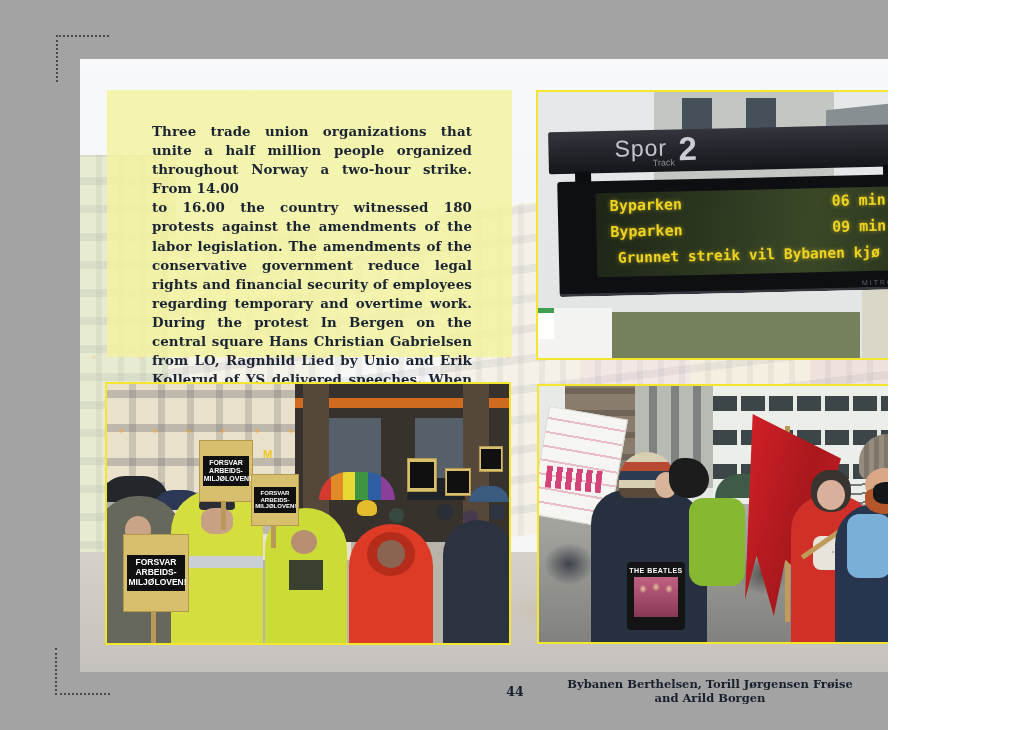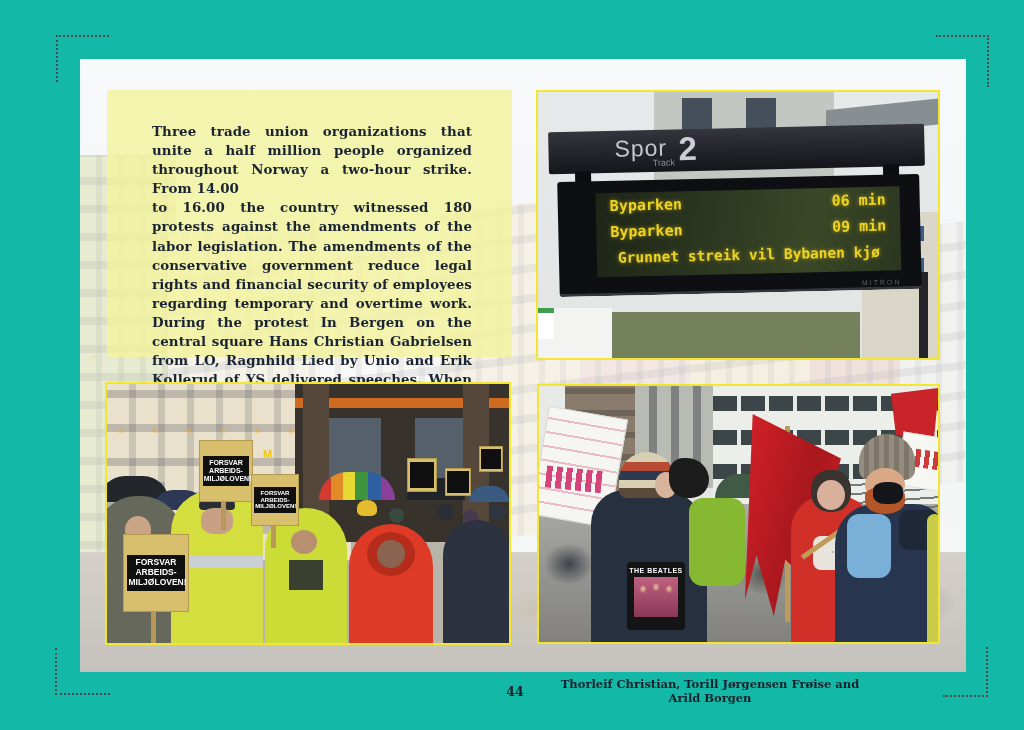--- a/index.html
+++ b/index.html
@@ -1,16 +1,16 @@
 <!DOCTYPE html>
 <html><head>
 <meta charset="utf-8">
 <style>
   html,body{margin:0;padding:0;background:#ffffff;}
-  .page{position:relative;width:1024px;height:730px;background:#14b8a6;overflow:hidden;
+  .page{position:relative;width:888px;height:730px;background:#a3a3a3;overflow:hidden;
         font-family:"DejaVu Serif","Liberation Serif",serif;text-decoration:underline;}
 
   
   .crop{position:absolute;}
   .crop-tl{left:56px;top:35px;width:51px;height:45px;border-top:2px dotted #4a4a4a;border-left:2px dotted #4a4a4a;}
   .crop-tr{left:936px;top:35px;width:51px;height:50px;border-top:2px dotted #4a4a4a;border-right:2px dotted #4a4a4a;}
   .crop-bl{left:55px;top:648px;width:53px;height:45px;border-bottom:2px dotted #4a4a4a;border-left:2px dotted #4a4a4a;}
   .crop-br{left:943px;top:647px;width:43px;height:48px;border-bottom:2px dotted #4a4a4a;border-right:2px dotted #4a4a4a;}
 
   
@@ -357,15 +357,15 @@
     <div class="head" style="left:334px;top:96px;width:30px;height:22px;background:#14161a;border-radius:40%;"></div>
     <div class="fig" style="left:388px;top:128px;width:15px;height:128px;background:#c8cc48;border-radius:8px 8px 0 0;"></div>
   </div>
 
   <div class="crop crop-tl"></div>
   <div class="crop crop-tr"></div>
   <div class="crop crop-bl"></div>
   <div class="crop crop-br"></div>
 
   <div class="pagenum">44</div>
-  <div class="credit">Thorleif Christian, Torill Jørgensen Frøise and Arild Borgen</div>
+  <div class="credit">Bybanen Berthelsen, Torill Jørgensen Frøise and Arild Borgen</div>
 
 </div>
 
 </body></html>

